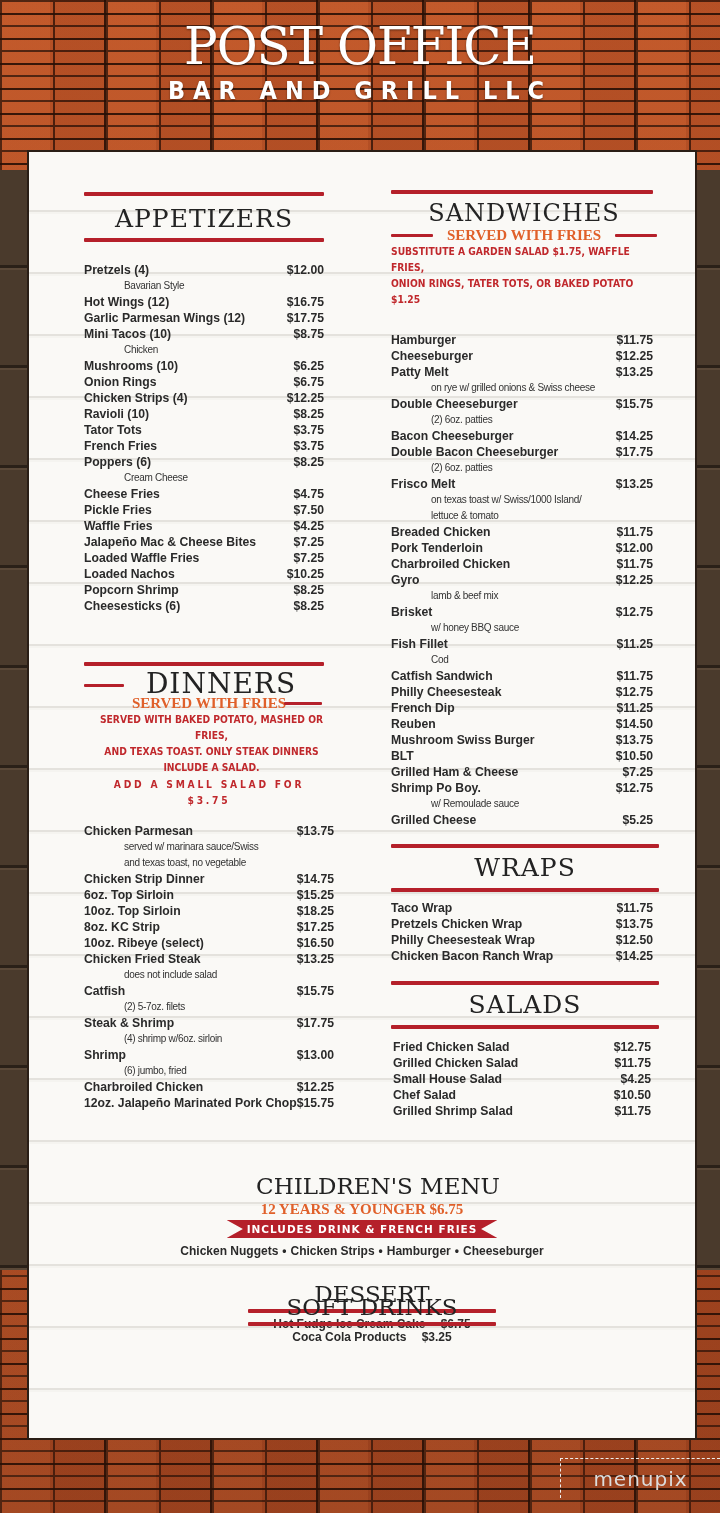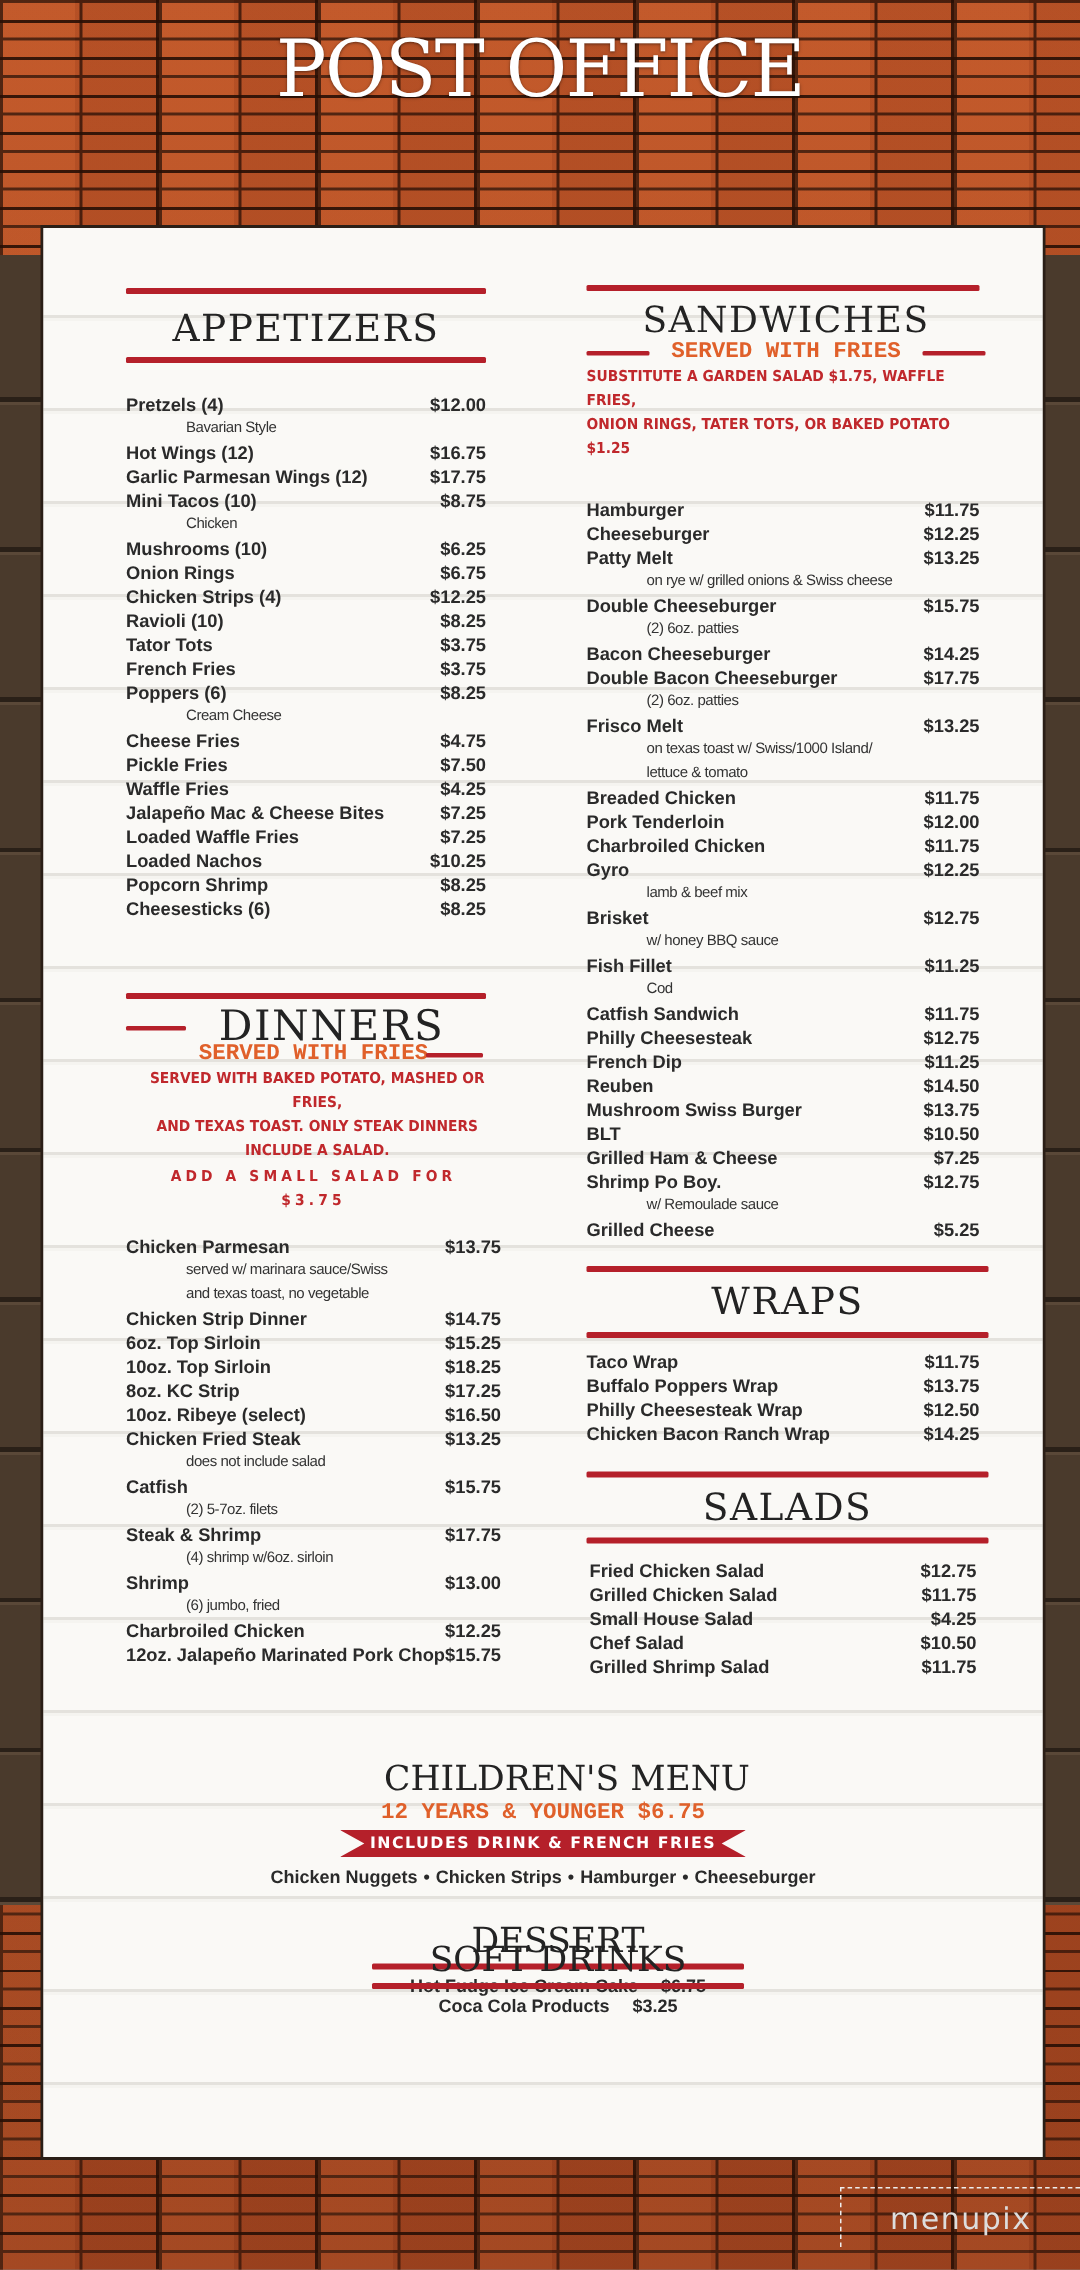--- a/index.html
+++ b/index.html
@@ -52,21 +52,21 @@
     background:
       repeating-linear-gradient(180deg, #faf9f6 0 58px, #e4e2dd 58px 60px, #f5f4f0 60px 62px),
       #f8f7f3;
     box-shadow: 0 0 0 2px #2a1e16;
   }
   .col { position: absolute; }
   .red-line { height: 4px; background: #b5202a; border-radius: 1px; }
   .sec-title {
     font-family: "DejaVu Serif", serif; color: #232323; text-align: center; font-size: 25px; letter-spacing: 1px;
   }
-  .orange { color: #e0602a; font-family: Liberation Mono, monospace; font-weight: bold; text-align: center; }
+  .orange { color: #e0602a; font-family: Liberation Serif, serif; font-weight: bold; text-align: center; }
   .red-note { color: #c0282c; font-family: "DejaVu Sans", sans-serif; font-weight: bold; text-align: center; font-size: 10px; line-height: 16px; transform: scaleX(0.92); }
   .items { list-style: none; }
   .item { display: flex; justify-content: space-between; font-family: "Liberation Sans", sans-serif; font-weight: bold; font-size: 12.2px; color: #2a2a2a; line-height: 16px; }
   .item .price { text-align: left; }
   .note { font-family: "Liberation Sans", sans-serif; font-size: 10px; color: #333; line-height: 16px; padding-left: 40px; letter-spacing: -0.3px; }
   .watermark {
     position: absolute; left: 560px; top: 1458px; width: 160px; height: 40px;
     border-top: 1px dashed #eee; border-left: 1px dashed #eee;
     color: #ddd; font-family: "DejaVu Sans", sans-serif; font-size: 20px; text-align: center; line-height: 40px; letter-spacing: 1px;
   }
@@ -78,20 +78,21 @@
 </style>
 </head>
 <body>
 
 <div class="bricks-overlay"></div>
 <div class="wood-left"></div>
 <div class="wood-right"></div>
 
 <header class="header">
   <div class="title">POST OFFICE</div>
+  <div class="sub">BAR AND GRILL LLC</div>
 </header>
 
 <div class="board">
 
   <section class="col" style="left:55px; top:40px; width:240px;">
     <div class="red-line"></div>
     <div class="sec-title" style="margin-top:8px; line-height:30px;">APPETIZERS</div>
     <div class="red-line" style="margin-top:4px;"></div>
     <ul class="items" id="appetizers-list" style="margin-top:20px;">
         <li class="item">
@@ -361,21 +362,21 @@
   <section class="col" style="left:362px; top:692px; width:268px;">
     <div class="red-line"></div>
     <div class="sec-title" style="margin-top:6px; line-height:28px;">WRAPS</div>
     <div class="red-line" style="margin-top:6px;"></div>
     <ul class="items" id="wraps-list" style="margin-top:8px; width:262px;">
         <li class="item">
           <span>Taco Wrap</span>
           <span class="price">$11.75</span>
         </li>
         <li class="item">
-          <span>Buffalo Poppers Wrap</span>
+          <span>Pretzels Chicken Wrap</span>
           <span class="price">$13.75</span>
         </li>
         <li class="item">
           <span>Philly Cheesesteak Wrap</span>
           <span class="price">$12.50</span>
         </li>
         <li class="item">
           <span>Chicken Bacon Ranch Wrap</span>
           <span class="price">$14.25</span>
         </li>

